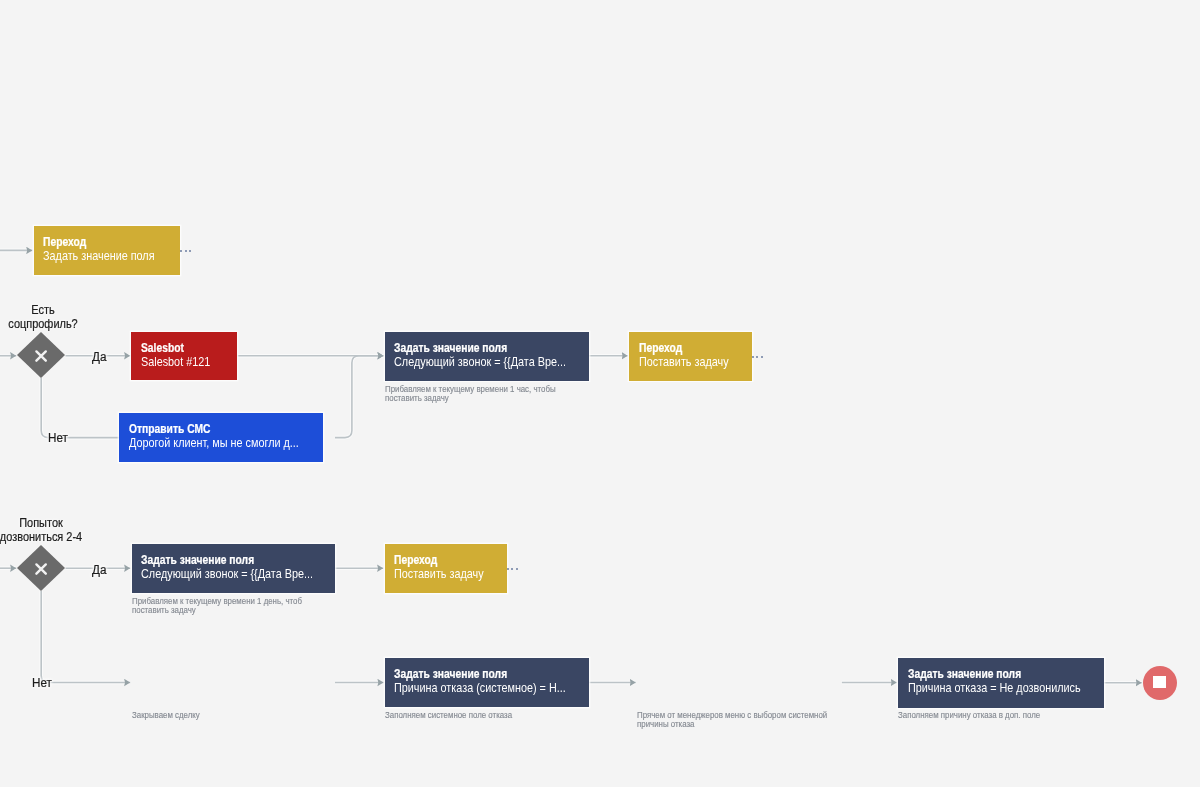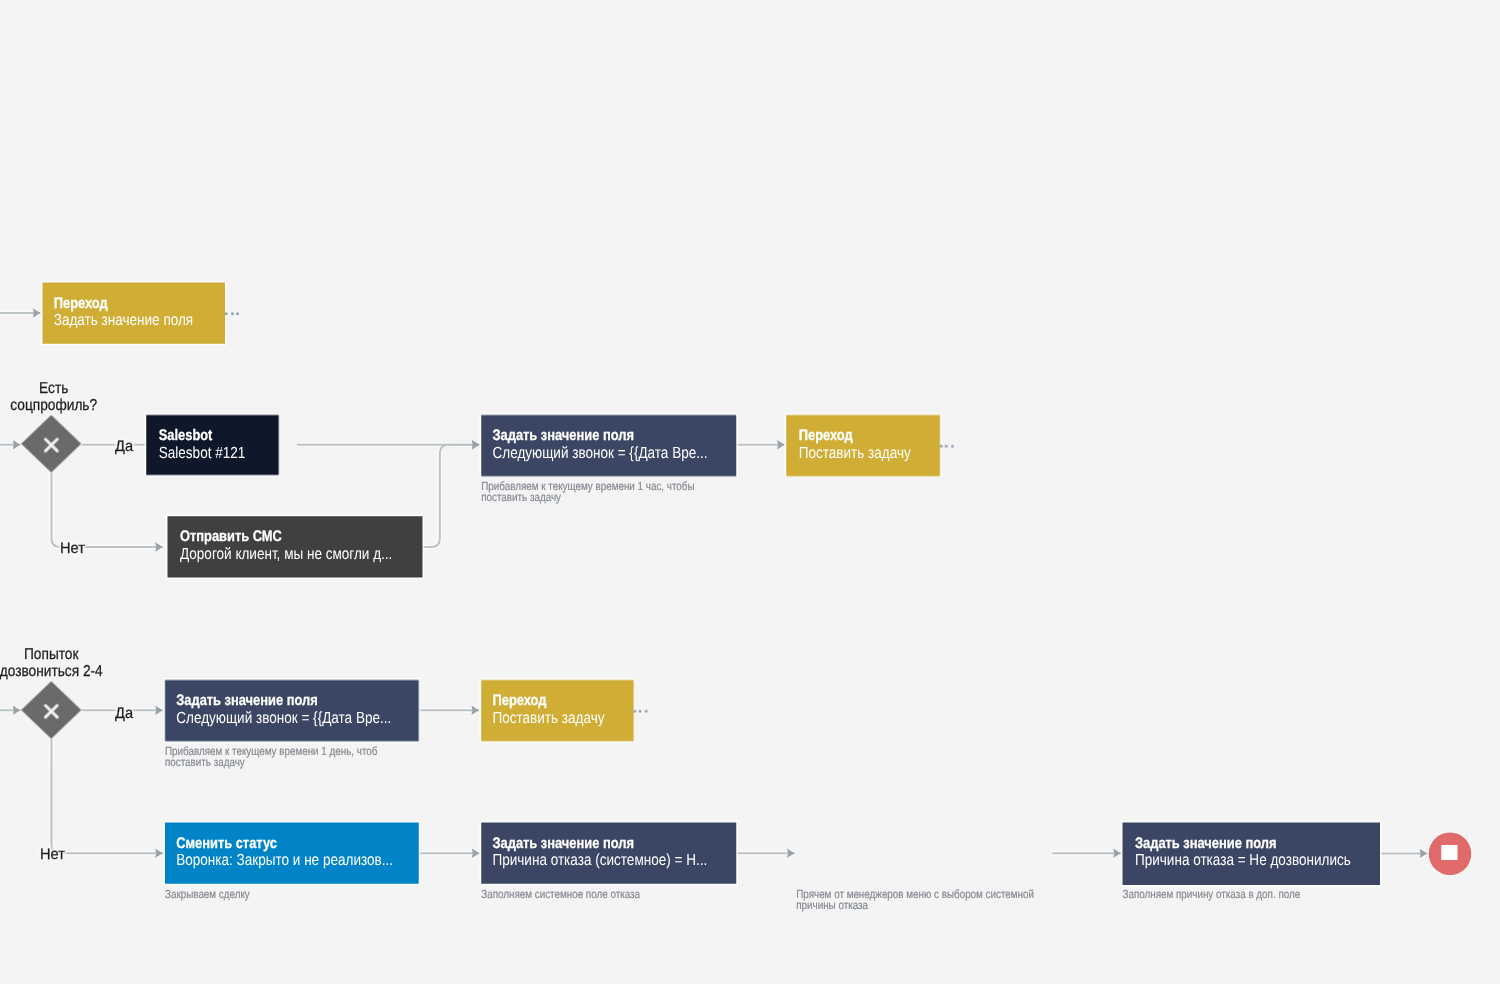--- a/index.html
+++ b/index.html
@@ -97,26 +97,26 @@
 соцпрофиль?</div>
 <div class="diamond" style="left:17px;top:332px;width:48px;height:46px;">
   <svg width="48" height="46" viewBox="0 0 48 46" xmlns="http://www.w3.org/2000/svg">
     <path d="M24 0 L48 23 L24 46 L0 23 Z" fill="#6a6a6a"></path>
     <path d="M19.4 19.4 L28.8 28.7 M28.8 19.4 L19.4 28.7" stroke="#f2f2f2" stroke-width="2.4" stroke-linecap="round"></path>
   </svg>
 </div>
 <div class="blabel" style="left:92px;top:349.5px;">Да</div>
 <div class="blabel" style="left:48px;top:430.5px;">Нет</div>
 
-<div class="node" style="left:117px;top:332px;width:106px;height:48px;background:#0f172a;text-decoration:underline;">
+<div class="node" style="left:131px;top:332px;width:106px;height:48px;background:#b91c1c;text-decoration:underline;">
   <span class="t1" style="left:9.5px;top:9.2px;">Salesbot</span>
   <span class="t2" style="left:9.5px;top:22.4px;">Salesbot #121</span>
 </div>
 
-<div class="node" style="left:134px;top:413px;width:203.5px;height:49px;background:#404040;">
+<div class="node" style="left:119px;top:413px;width:203.5px;height:49px;background:#1d4ed8;">
   <span class="t1" style="left:9.5px;top:9.2px;">Отправить СМС</span>
   <span class="t2" style="left:9.5px;top:22.4px;">Дорогой клиент, мы не смогли д...</span>
 </div>
 
 <div class="node" style="left:384.8px;top:332px;width:204px;height:48.5px;background:#3a4663;">
   <span class="t1" style="left:9.5px;top:9.2px;">Задать значение поля</span>
   <span class="t2" style="left:9.5px;top:22.4px;">Следующий звонок = {{Дата Вре...</span>
 </div>
 <div class="cap" style="left:384.8px;top:385px;">Прибавляем к текущему времени 1 час, чтобы
 поставить задачу</div>
@@ -152,24 +152,20 @@
 <div class="node" style="left:384.5px;top:544px;width:122.5px;height:49px;background:#d0ad34;">
   <span class="t1" style="left:9.5px;top:9.2px;">Переход</span>
   <span class="t2" style="left:9.5px;top:22.4px;">Поставить задачу</span>
 </div>
 <div class="dots" style="left:506.8px;top:567.9px;">
   <i></i>
       <i></i>
       <i></i>
 </div>
 
-<div class="node" style="left:131.5px;top:658px;width:203.5px;height:49px;background:#0084c7;">
-  <span class="t1" style="left:9.5px;top:9.2px;">Сменить статус</span>
-  <span class="t2" style="left:9.5px;top:22.4px;">Воронка: Закрыто и не реализов...</span>
-</div>
 <div class="cap" style="left:131.5px;top:711px;">Закрываем сделку</div>
 
 <div class="node" style="left:384.8px;top:658px;width:204px;height:49px;background:#3a4663;">
   <span class="t1" style="left:9.5px;top:9.2px;">Задать значение поля</span>
   <span class="t2" style="left:9.5px;top:22.4px;">Причина отказа (системное) = Н...</span>
 </div>
 <div class="cap" style="left:384.8px;top:711px;">Заполняем системное поле отказа</div>
 
 <div class="cap" style="left:637px;top:711px;">Прячем от менеджеров меню с выбором системной
 причины отказа</div>

